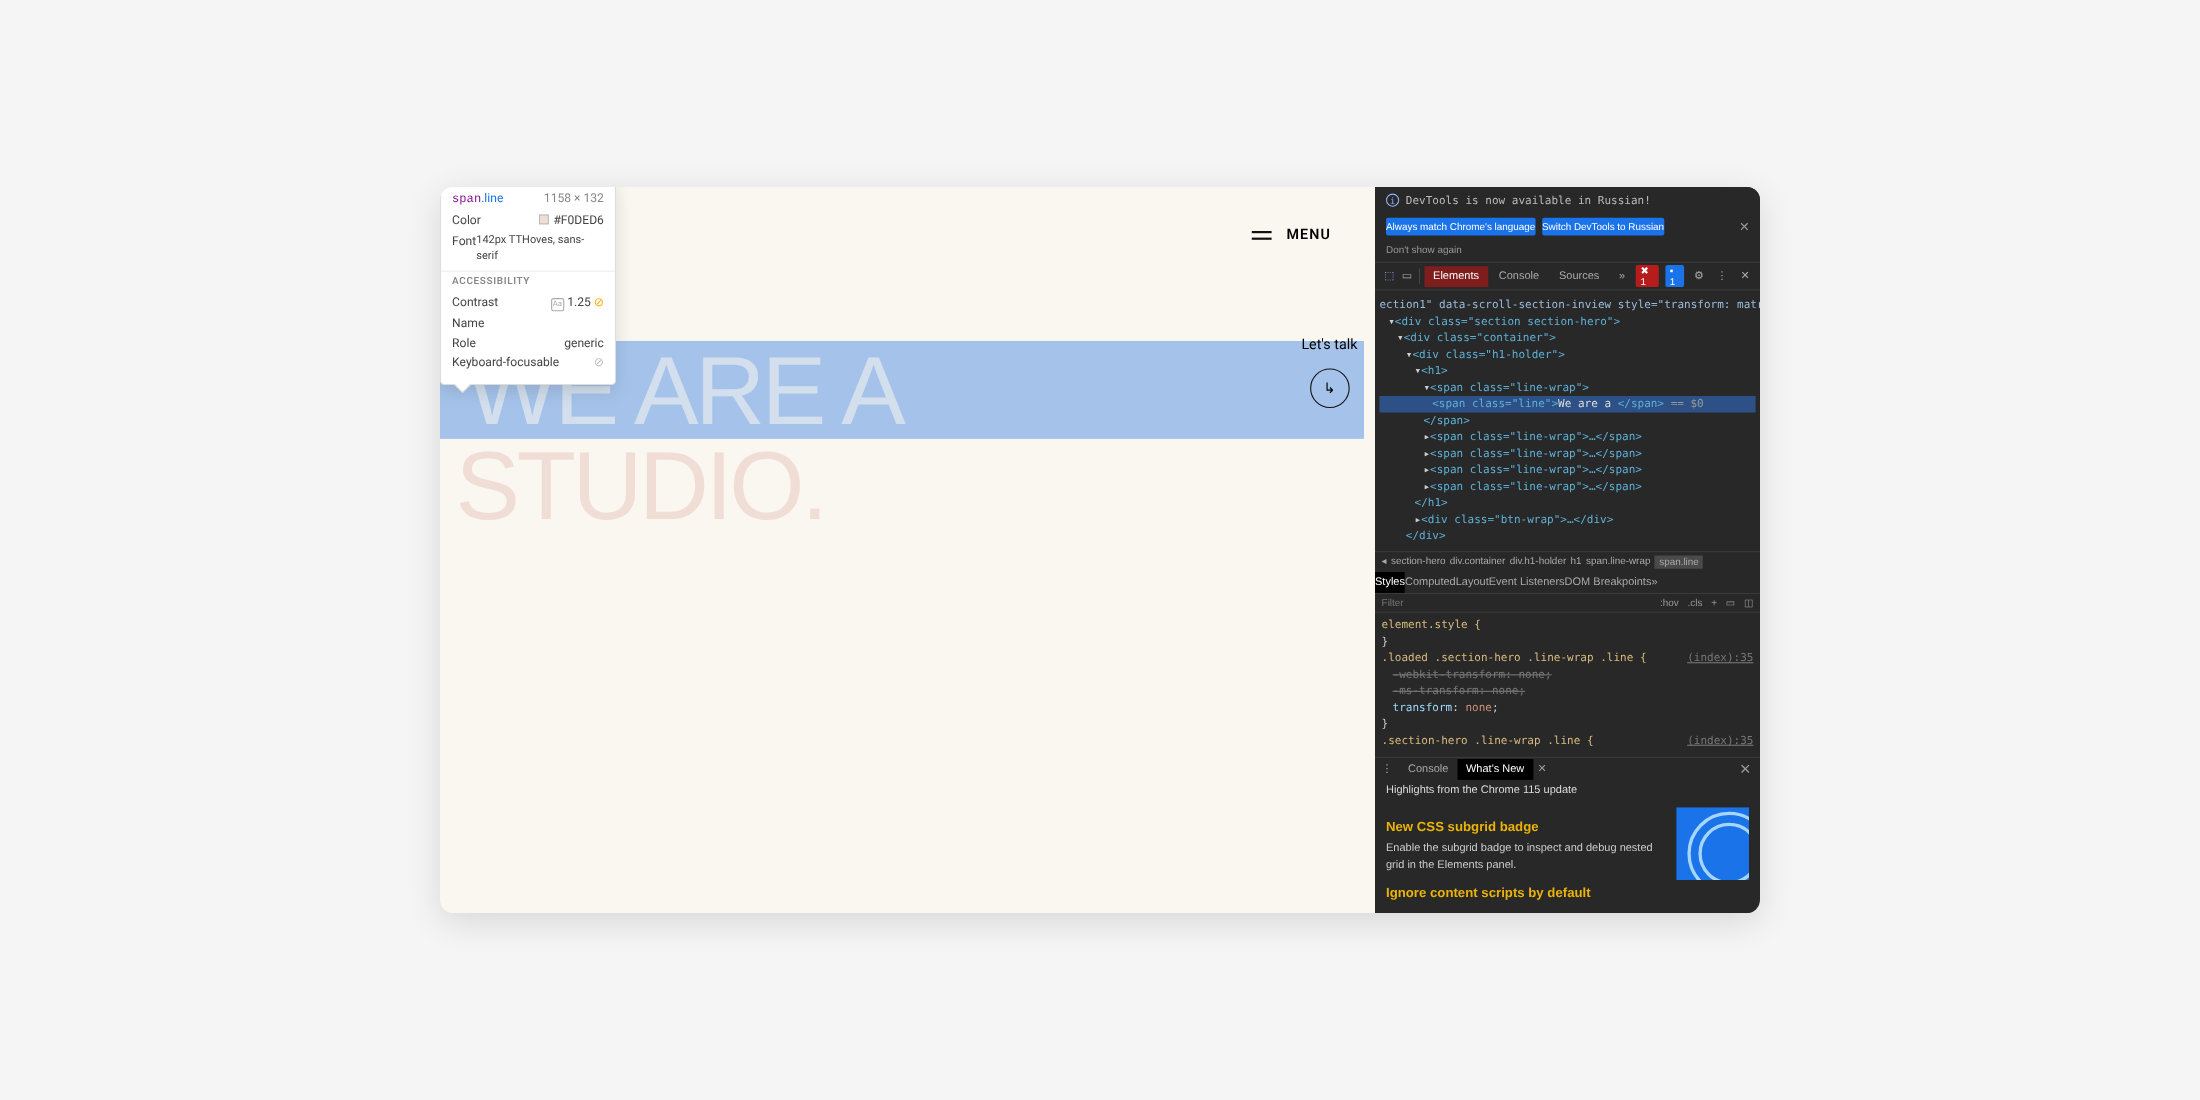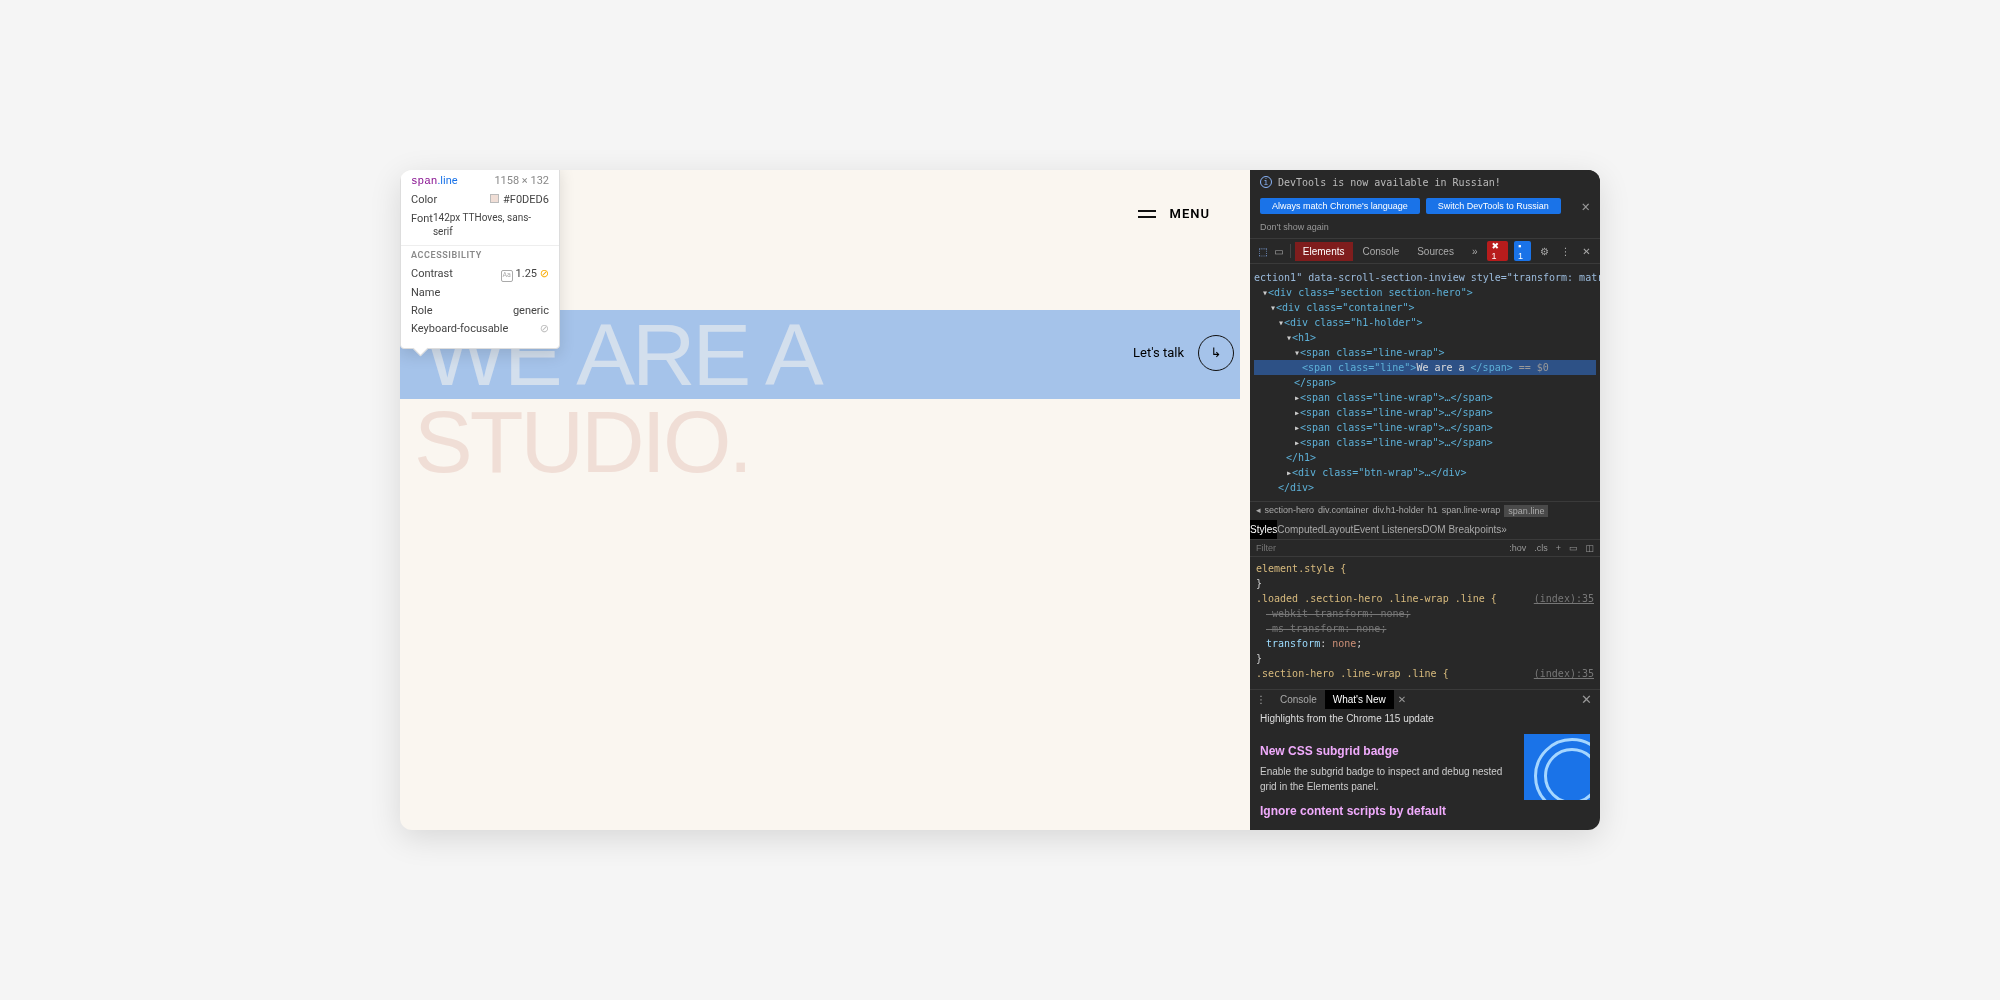--- a/index.html
+++ b/index.html
@@ -18,27 +18,27 @@
 .tt-swatch{width:9px;height:9px;border:1px solid #bbb;display:inline-block;margin-right:4px;background:#F0DED6;}
 .tt-divider{border-top:1px solid #eee;margin:6px -10px;padding-top:4px;padding-left:10px;font-size:9px;letter-spacing:0.6px;color:#888;font-weight:600;}
 .tooltip::after{content:"";position:absolute;bottom:-6px;left:14px;width:10px;height:10px;background:#fff;border-right:1px solid #ddd;border-bottom:1px solid #ddd;transform:rotate(45deg);}
 .hero{position:absolute;left:0;top:140px;}
 .hero h1{font-size:88px;font-weight:500;line-height:0.97;letter-spacing:-3px;color:#111;font-family:Arial,Helvetica,sans-serif;}
 .line1-wrap{background:#a5c3ea;display:block;padding:2px 0 2px 24px;width:840px;}
 .line1{color:#faf6f0;opacity:0.55;}
 .faded{color:#f0ded6;}
 .indent{padding-left:140px;display:block;}
 .hero .plain{padding-left:14px;display:block;}
-.cta{position:absolute;right:6px;bottom:114px;display:flex;align-items:center;gap:14px;font-size:13px;}
+.cta{position:absolute;right:6px;bottom:114px;display:flex;align-items:center;gap:14px;font-size:13px;flex-direction:column;}
 .cta-circle{width:36px;height:36px;border:1px solid #111;border-radius:50%;display:flex;align-items:center;justify-content:center;}
 .devtools{width:350px;background:#282828;color:#ccc;font-family:Menlo,Consolas,monospace;font-size:10px;display:flex;flex-direction:column;}
 .dt-banner{background:#282828;padding:6px 10px;display:flex;align-items:center;gap:6px;color:#bbb;}
 .info-icon{width:12px;height:12px;border:1px solid #8ab4f8;border-radius:50%;display:inline-flex;align-items:center;justify-content:center;font-size:8px;color:#8ab4f8;}
 .dt-banner-btns{padding:4px 10px;display:flex;gap:6px;align-items:center;}
-.dt-pill{background:#1a73e8;color:#fff;padding:3px 12px;border-radius:2px;font-size:9px;font-family:-apple-system,sans-serif;}
+.dt-pill{background:#1a73e8;color:#fff;padding:3px 0;border-radius:2px;font-size:9px;font-family:-apple-system,sans-serif;}
 .dt-dont{padding:4px 10px 6px;color:#999;font-size:9px;font-family:-apple-system,sans-serif;}
 .dt-close-banner{margin-left:auto;color:#999;font-size:14px;cursor:pointer;}
 .dt-toolbar{display:flex;align-items:center;border-top:1px solid #3a3a3a;border-bottom:1px solid #3a3a3a;padding:2px 6px;gap:2px;font-family:-apple-system,sans-serif;font-size:10px;}
 .dt-toolbar .icon{width:18px;height:18px;display:flex;align-items:center;justify-content:center;color:#aaa;}
 .dt-tab{padding:4px 8px;color:#aaa;}
 .dt-tab.active{background:#7f1d1d;color:#fff;}
 .dt-right{margin-left:auto;display:flex;gap:6px;align-items:center;}
 .err-badge{background:#b71c1c;color:#fff;border-radius:2px;padding:0 4px;font-size:9px;}
 .info-badge{background:#1a73e8;color:#fff;border-radius:2px;padding:0 4px;font-size:9px;}
 .dom{padding:6px 4px;line-height:1.5;overflow:hidden;font-size:10px;}
@@ -61,21 +61,21 @@
 .styles .prop{color:#9cdcfe;}
 .styles .val{color:#ce9178;}
 .styles .strike{text-decoration:line-through;color:#777;}
 .styles .link{color:#777;float:right;text-decoration:underline;}
 .drawer-tabs{display:flex;border-top:1px solid #3a3a3a;font-family:-apple-system,sans-serif;font-size:10px;align-items:center;}
 .drawer-tabs .dt{padding:4px 8px;color:#aaa;}
 .drawer-tabs .dt.active{background:#000;color:#fff;}
 .drawer-close{margin-left:4px;color:#999;font-size:10px;}
 .drawer-x{margin-left:auto;padding:0 8px;color:#999;font-size:13px;}
 .drawer-content{padding:6px 10px;line-height:1.5;font-family:-apple-system,sans-serif;}
-.drawer-content h3{color:#f0abfc;font-size:12px;font-weight:600;margin:8px 0 4px;}
+.drawer-content h3{color:#eab308;font-size:12px;font-weight:600;margin:8px 0 4px;}
 .drawer-content p{color:#ccc;font-size:10px;}
 .drawer-highlight{color:#ddd;font-size:10px;padding:4px 10px;font-family:-apple-system,sans-serif;}
 .whatsnew-img{float:right;width:66px;height:66px;background:#1a73e8;margin-left:8px;position:relative;overflow:hidden;}
 .whatsnew-img::before{content:"";position:absolute;right:-20px;top:4px;width:70px;height:70px;border:3px solid #a5d6ff;border-radius:50%;}
 .whatsnew-img::after{content:"";position:absolute;right:-10px;top:14px;width:50px;height:50px;border:3px solid #a5d6ff;border-radius:50%;}
 .tt-icon{width:12px;height:12px;border:1px solid #aaa;border-radius:2px;display:inline-flex;align-items:center;justify-content:center;font-size:7px;color:#aaa;margin-right:3px;}
 .warn{color:#f9ab00;}
 </style>
 </head>
 <body>

